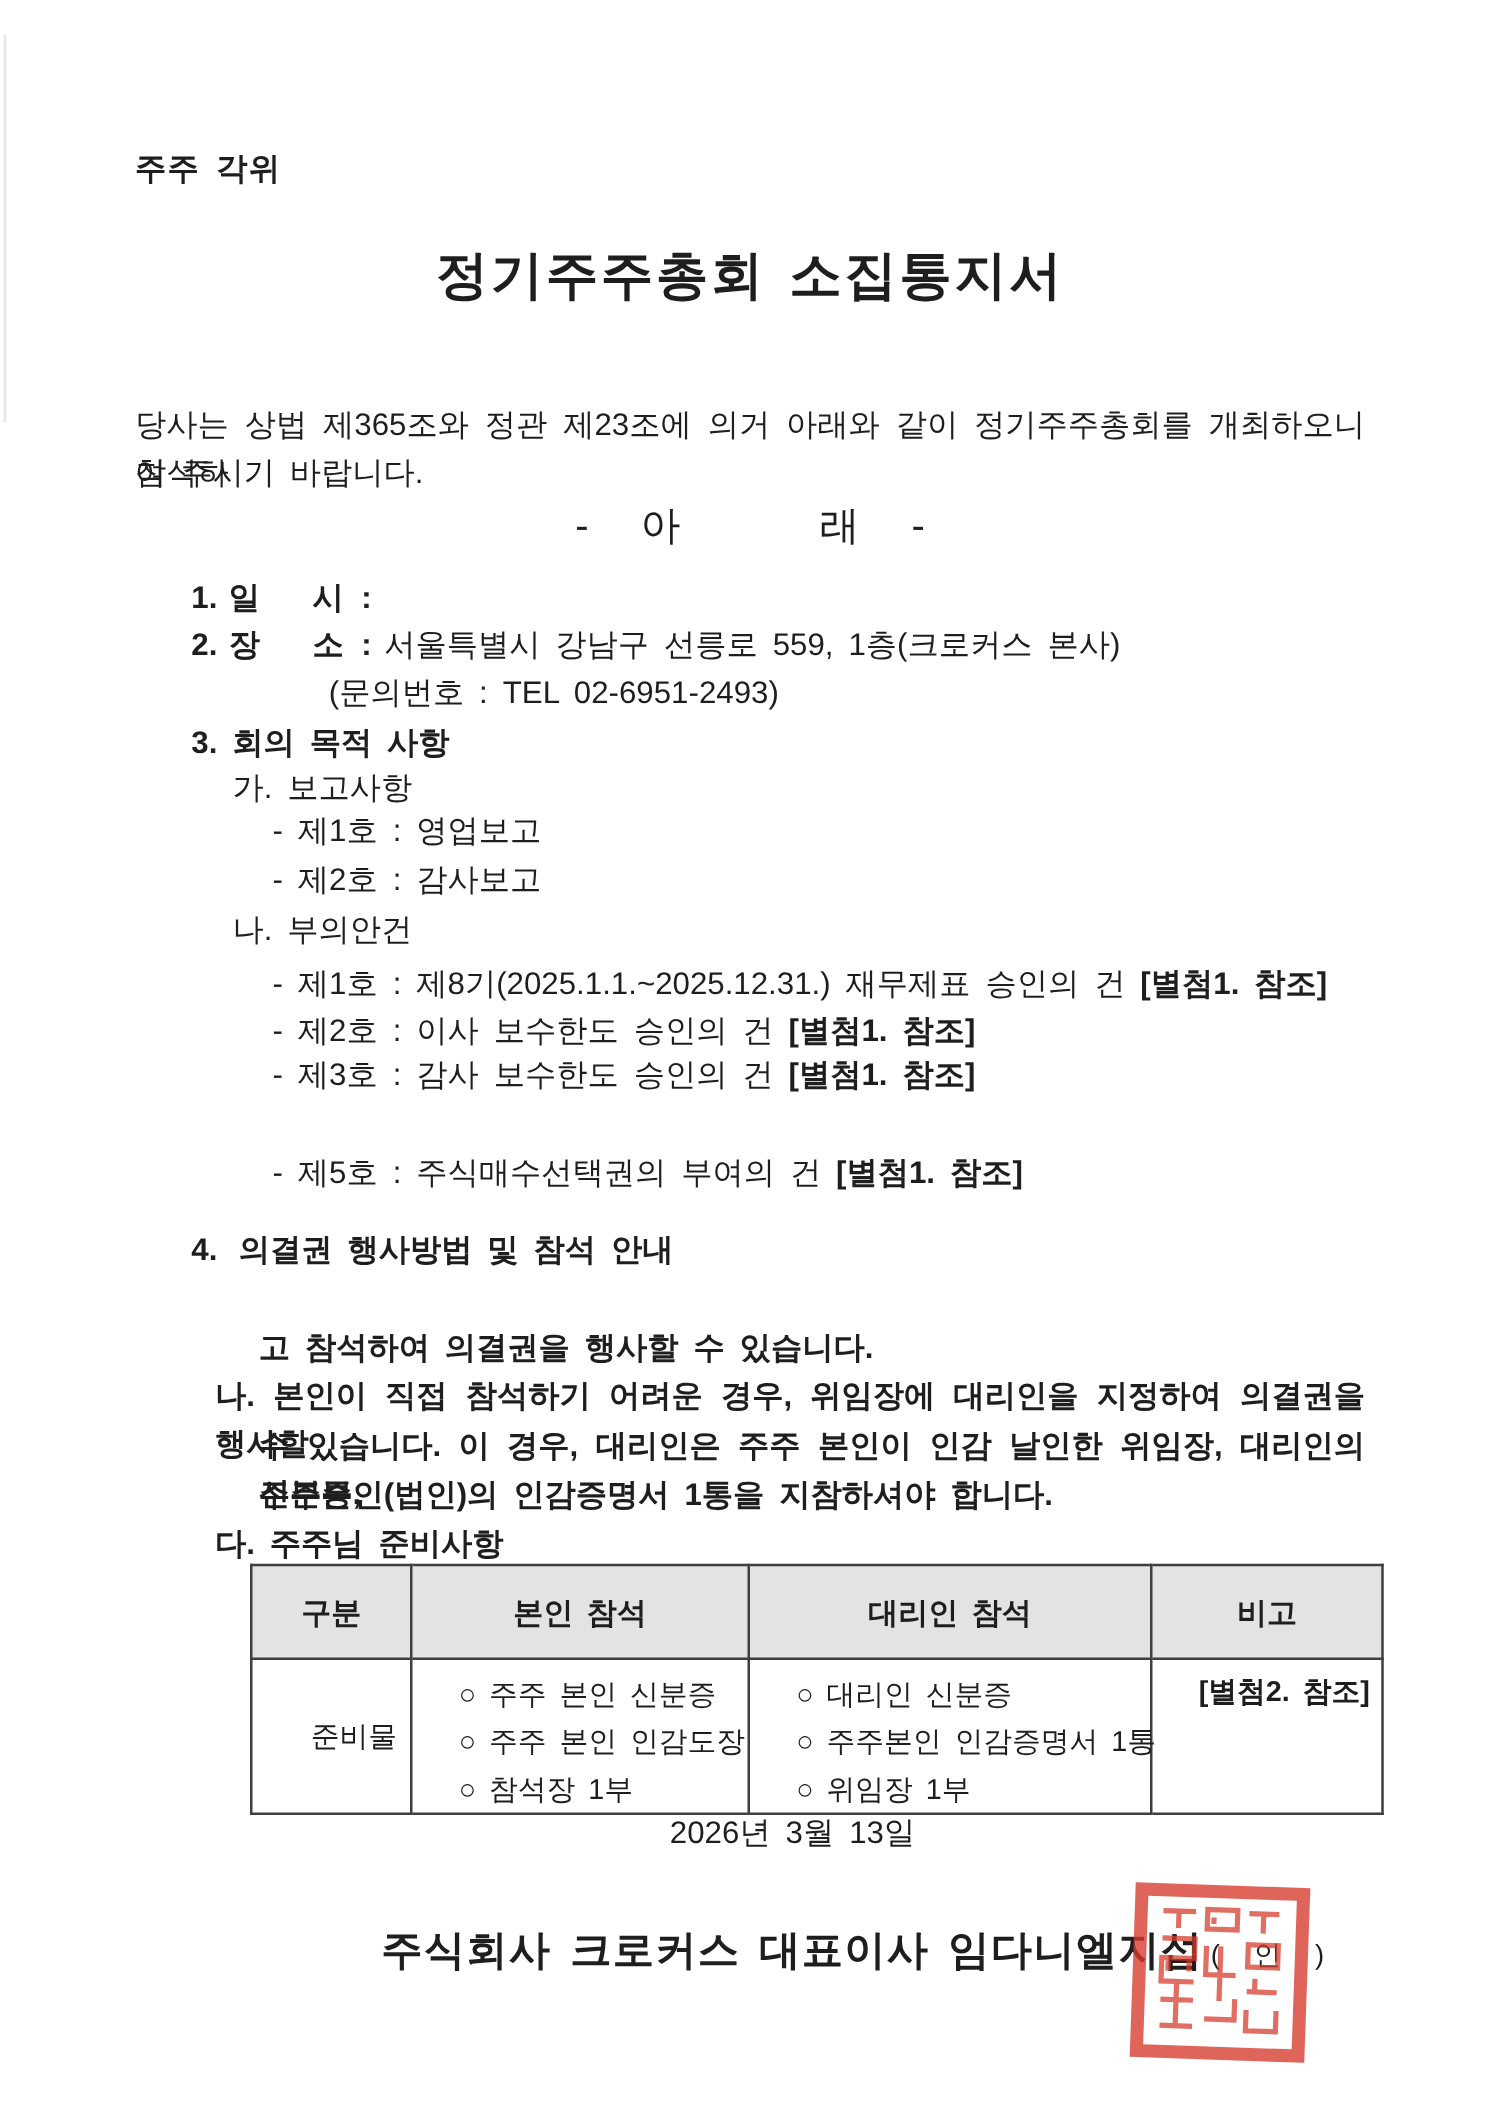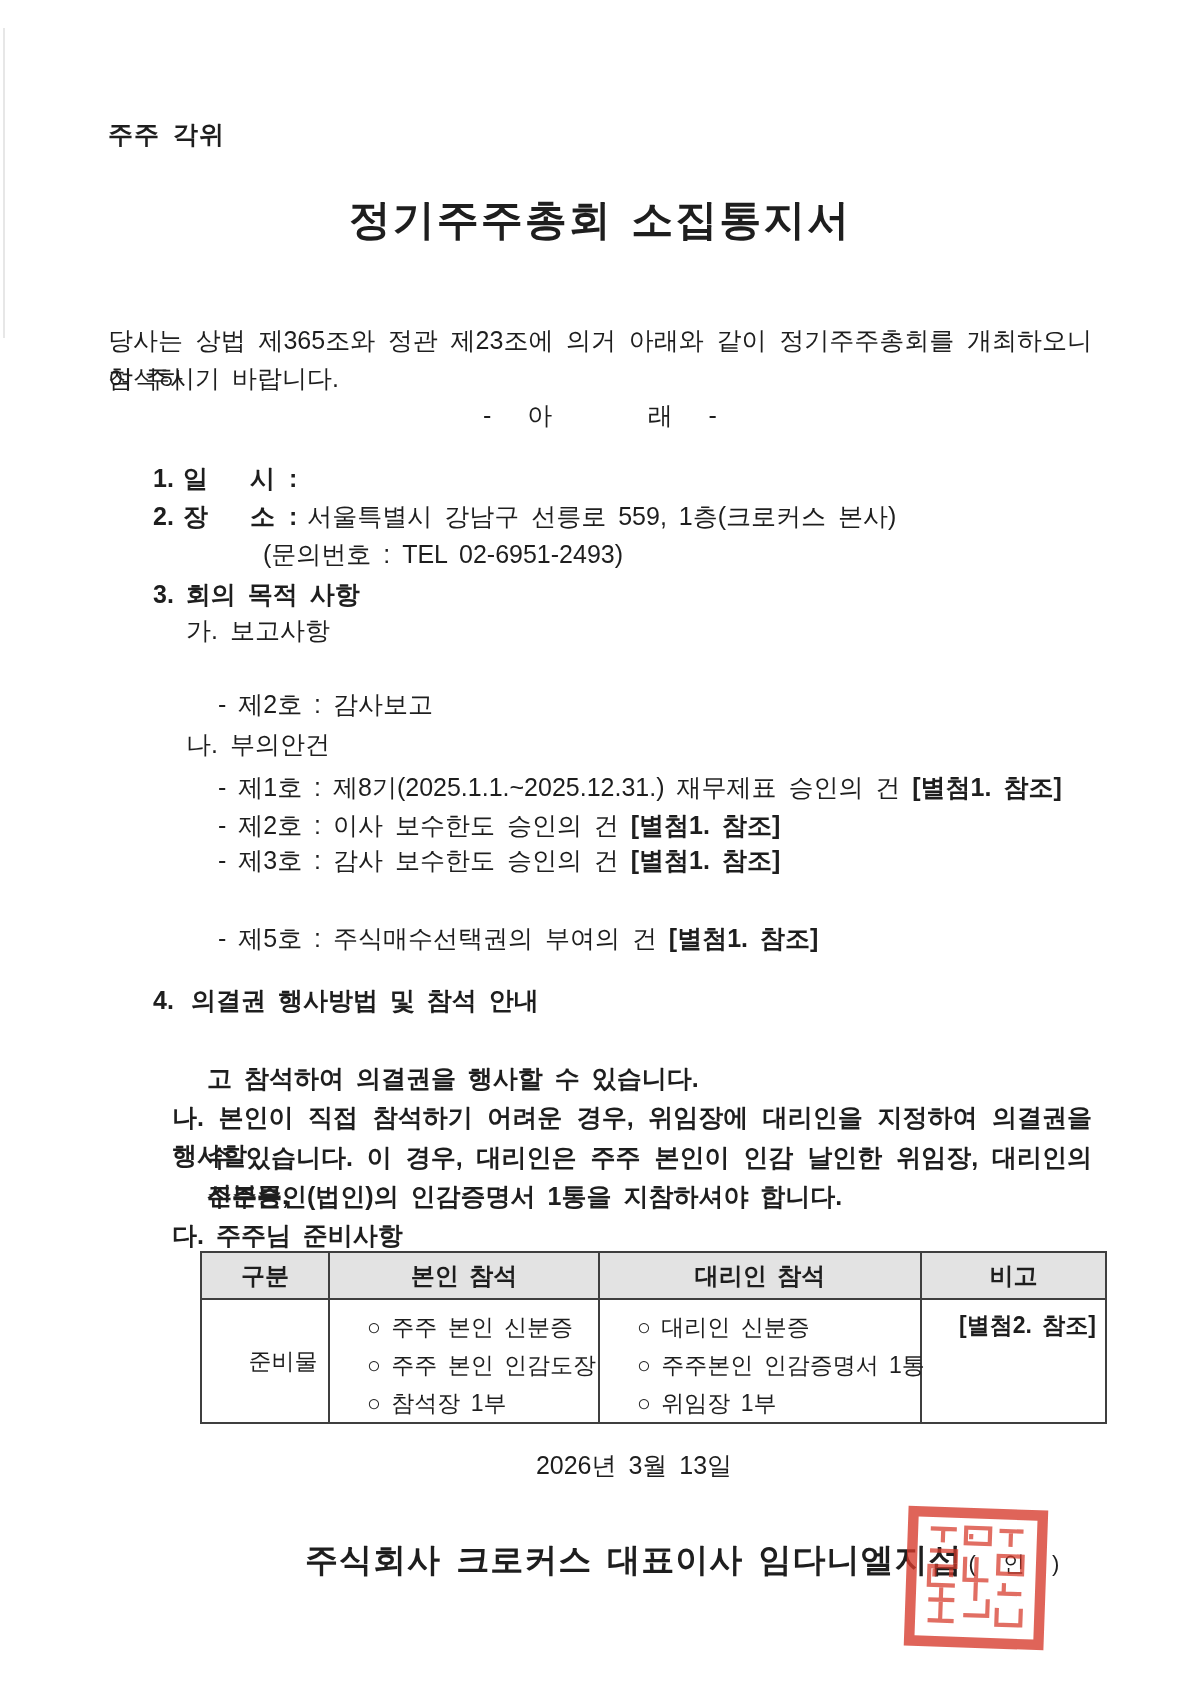--- a/index.html
+++ b/index.html
@@ -12,29 +12,29 @@
     color:#1e1e1e;
     overflow:hidden;
     word-spacing:5px;
   }
   .abs{position:absolute;}
   .scanline{position:absolute;left:3px;top:28px;width:2px;height:310px;background:#e7e7e7;}
   .note{left:108px;top:118px;font-size:25px;font-weight:700;letter-spacing:1px;}
   .title{left:108px;top:192px;width:984px;text-align:center;font-size:42px;font-weight:800;letter-spacing:2px;}
   .bodyline{font-size:25px;line-height:38px;height:38px;white-space:nowrap;}
   .just{white-space:normal;text-align:justify;text-align-last:justify;}
-  .divider{left:108px;top:399px;width:984px;text-align:center;white-space:pre;font-size:25px;}
+  .divider{left:108px;top:399px;width:984px;text-align:center;white-space:pre;font-size:32px;}
   .b{font-weight:700;}
   .itemrow{display:flex;align-items:baseline;}
   .inum{font-weight:700;width:30px;flex:0 0 auto;}
   .ikey{font-weight:700;display:inline-flex;justify-content:space-between;width:92px;flex:0 0 auto;}
   .icolon{font-weight:700;margin:0 10px 0 14px;}
   .prep-table{position:absolute;left:200px;top:1251px;width:905px;border-collapse:collapse;table-layout:fixed;font-size:23px;color:#1e1e1e;word-spacing:4px;}
   .prep-table th,.prep-table td{border:2px solid #3f3f3f;}
-  .prep-table th{height:41px;font-size:24px;font-weight:700;text-align:center;padding:2px;}
+  .prep-table th{height:41px;font-size:24px;font-weight:700;text-align:center;padding:16px;}
   .prep-table td{vertical-align:top;padding-left:37px;}
   .cell-cat{text-align:center;vertical-align:middle !important;}
   .cell-items{padding:8px 0 0 16px;}
   .cell-items div{line-height:38px;white-space:nowrap;}
   .cell-note{padding:10px 0 0 13px;font-weight:700;}
   .dateline{left:108px;top:1449px;width:1052px;text-align:center;font-size:25px;}
   .sig{left:305px;top:1538px;font-size:33px;font-weight:700;white-space:nowrap;z-index:1;letter-spacing:1px;}
   .sealmark{font-size:22px;font-weight:400;letter-spacing:8px;margin-left:6px;}
   .stamp{left:903px;top:1504px;width:146px;height:148px;transform:rotate(2deg);z-index:2;opacity:.92;}
 </style>
@@ -69,20 +69,21 @@
       <span>장</span>
       <span>소</span>
     </span>
     <span class="icolon">:</span>
     <span>서울특별시 강남구 선릉로 559, 1층(크로커스 본사)</span>
   </div>
   <div class="abs bodyline" style="left:263px;top:535px;">(문의번호 : TEL 02-6951-2493)</div>
 
   <div class="abs bodyline b" style="left:153px;top:575px;">3. 회의 목적 사항</div>
   <div class="abs bodyline" style="left:186px;top:611px;">가. 보고사항</div>
+  <div class="abs bodyline" style="left:218px;top:646px;">- 제1호 : 영업보고</div>
   <div class="abs bodyline" style="left:218px;top:685px;">- 제2호 : 감사보고</div>
   <div class="abs bodyline" style="left:186px;top:725px;">나. 부의안건</div>
 
   <div class="abs bodyline" style="left:218px;top:768px;"><span>- 제1호 : 제8기(2025.1.1.~2025.12.31.) 재무제표 승인의 건 </span><span class="b">[별첨1. 참조]</span></div>
   <div class="abs bodyline" style="left:218px;top:806px;"><span>- 제2호 : 이사 보수한도 승인의 건 </span><span class="b">[별첨1. 참조]</span></div>
   <div class="abs bodyline" style="left:218px;top:841px;"><span>- 제3호 : 감사 보수한도 승인의 건 </span><span class="b">[별첨1. 참조]</span></div>
   <div class="abs bodyline" style="left:218px;top:919px;"><span>- 제5호 : 주식매수선택권의 부여의 건 </span><span class="b">[별첨1. 참조]</span></div>
 
   <div class="abs bodyline b itemrow" style="left:153px;top:981px;">
     <span style="width:38px;flex:0 0 auto;">4.</span>

